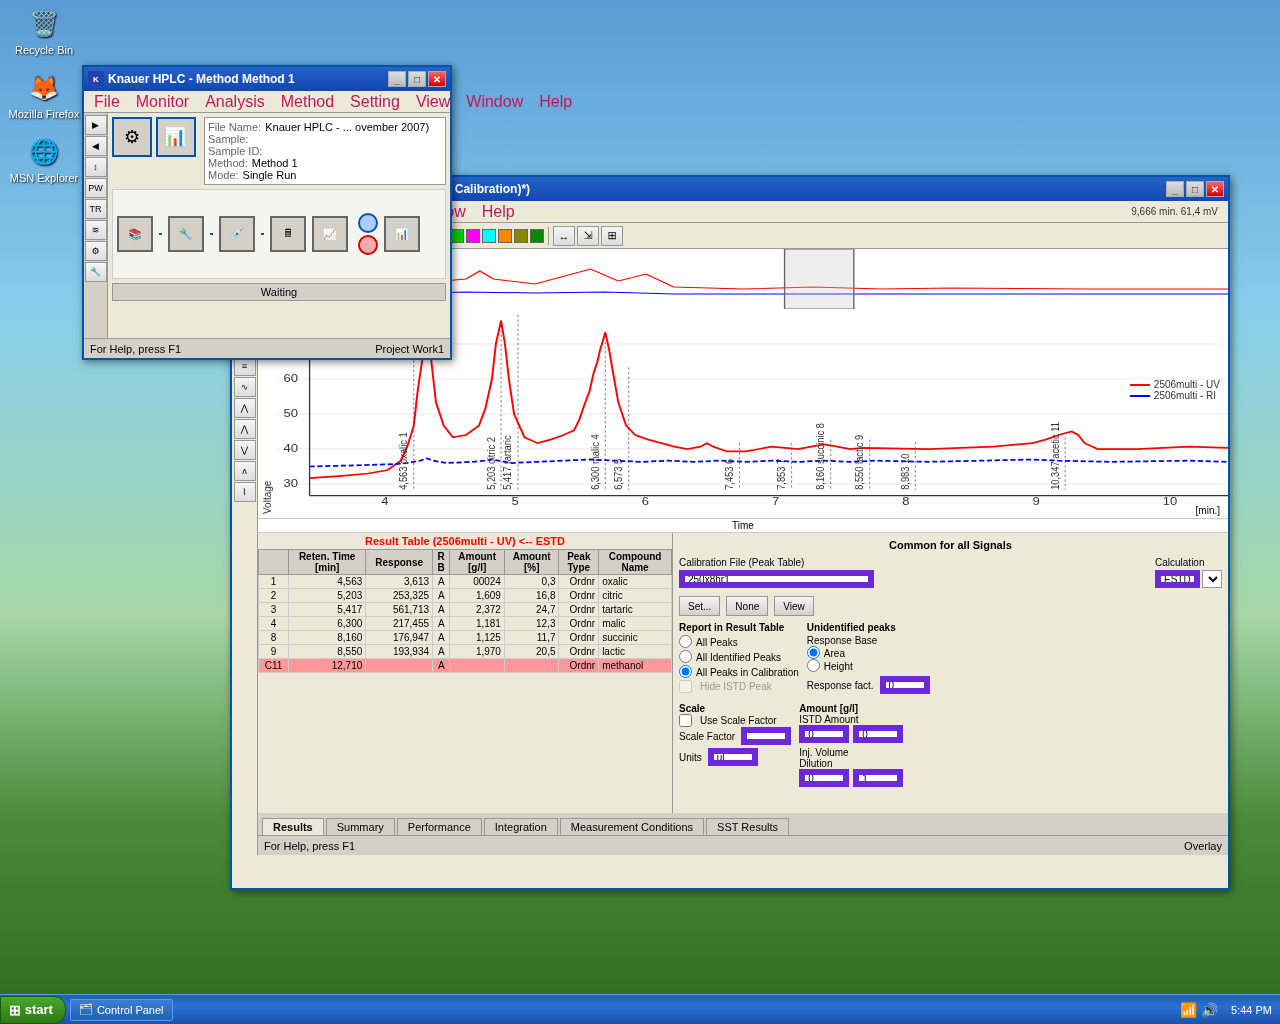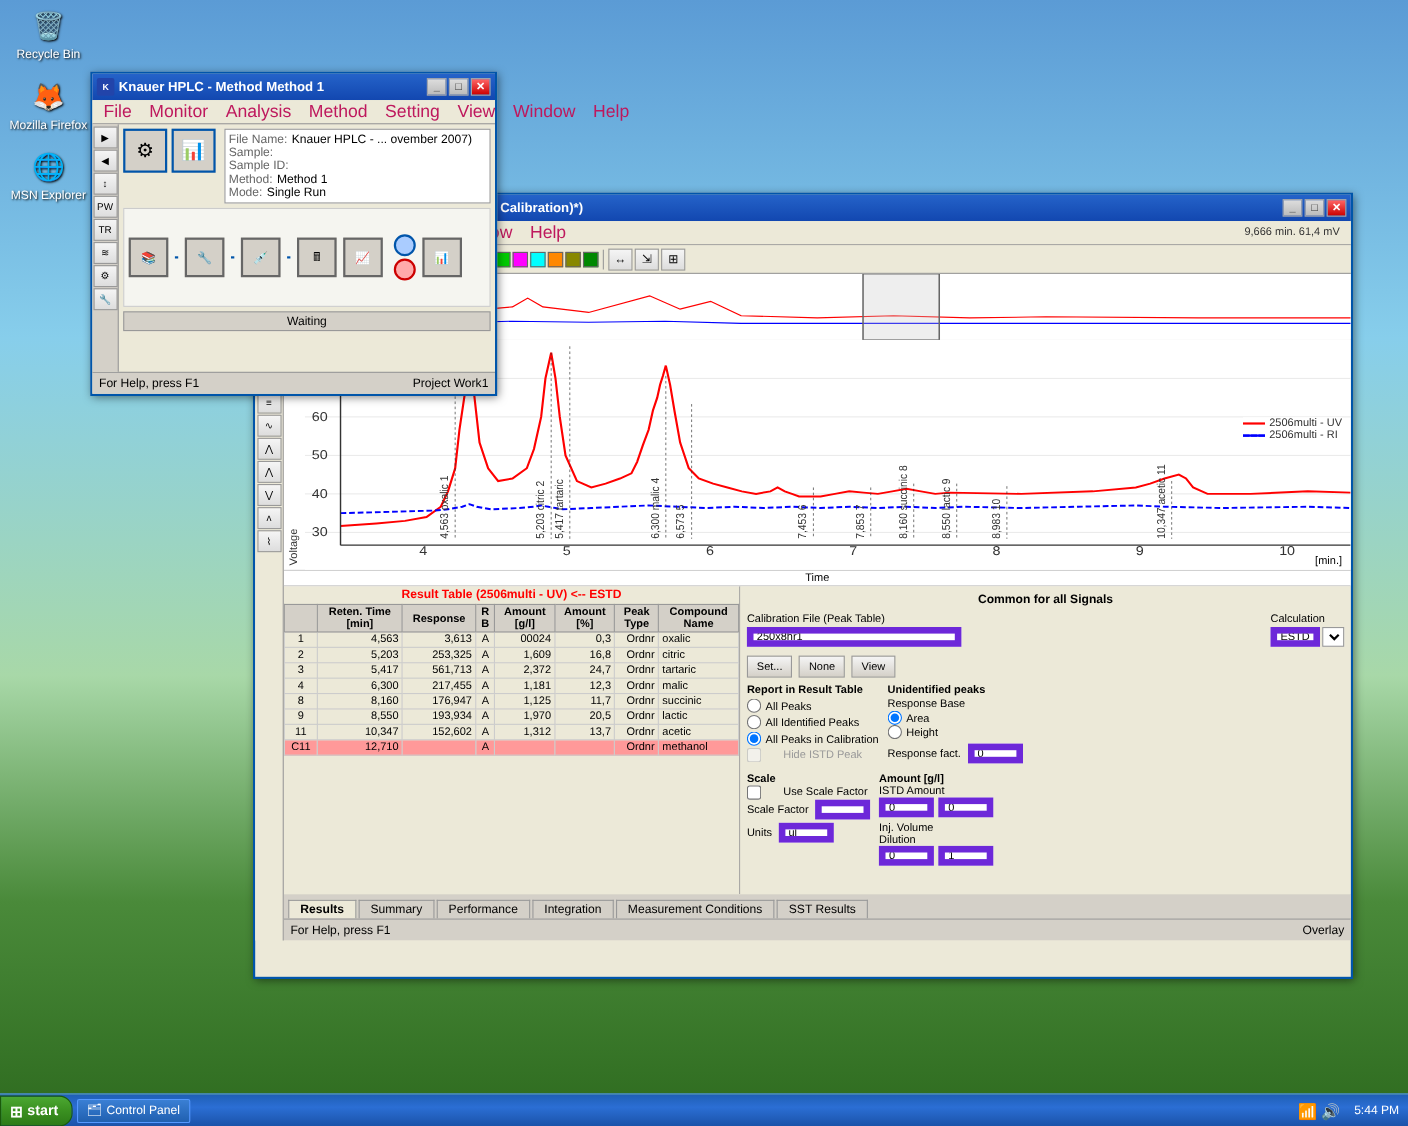--- a/index.html
+++ b/index.html
@@ -255,21 +255,21 @@
     }
 
     
     .table-title {
       text-align: center; font-size: 11px; color: red;
       font-weight: bold; padding: 2px;
       background: #ece9d8;
     }
 
     .checkbox-row {
-      display: flex; align-items: center; gap: 20px; font-size: 10px;
+      display: flex; align-items: center; gap: 8px; font-size: 10px;
     }
   </style>
 </head>
 <body>
 
 <div class="desktop"></div>
 
 <div class="desktop-icons">
   <div class="desktop-icon">
     <div class="icon-img">🗑️</div>
@@ -624,30 +624,20 @@
               <tr>
                 <td class="center">9</td>
                   <td>8,550</td>
                   <td>193,934</td>
                   <td class="center">A</td>
                   <td>1,970</td>
                   <td>20,5</td>
                   <td>Ordnr</td>
                   <td class="left">lactic</td>
               </tr>
-              <tr>
-                <td class="center">11</td>
-                  <td>10,347</td>
-                  <td>152,602</td>
-                  <td class="center">A</td>
-                  <td>1,312</td>
-                  <td>13,7</td>
-                  <td>Ordnr</td>
-                  <td class="left">acetic</td>
-              </tr>
               <tr class="highlight">
                 <td class="center" style="background:#ff9999;">C11</td>
                   <td style="background:#ff9999;">12,710</td>
                   <td style="background:#ff9999;"></td>
                   <td class="center" style="background:#ff9999;">A</td>
                   <td style="background:#ff9999;"></td>
                   <td style="background:#ff9999;"></td>
                   <td style="background:#ff9999;">Ordnr</td>
                   <td class="left" style="background:#ff9999;">methanol</td>
               </tr>

